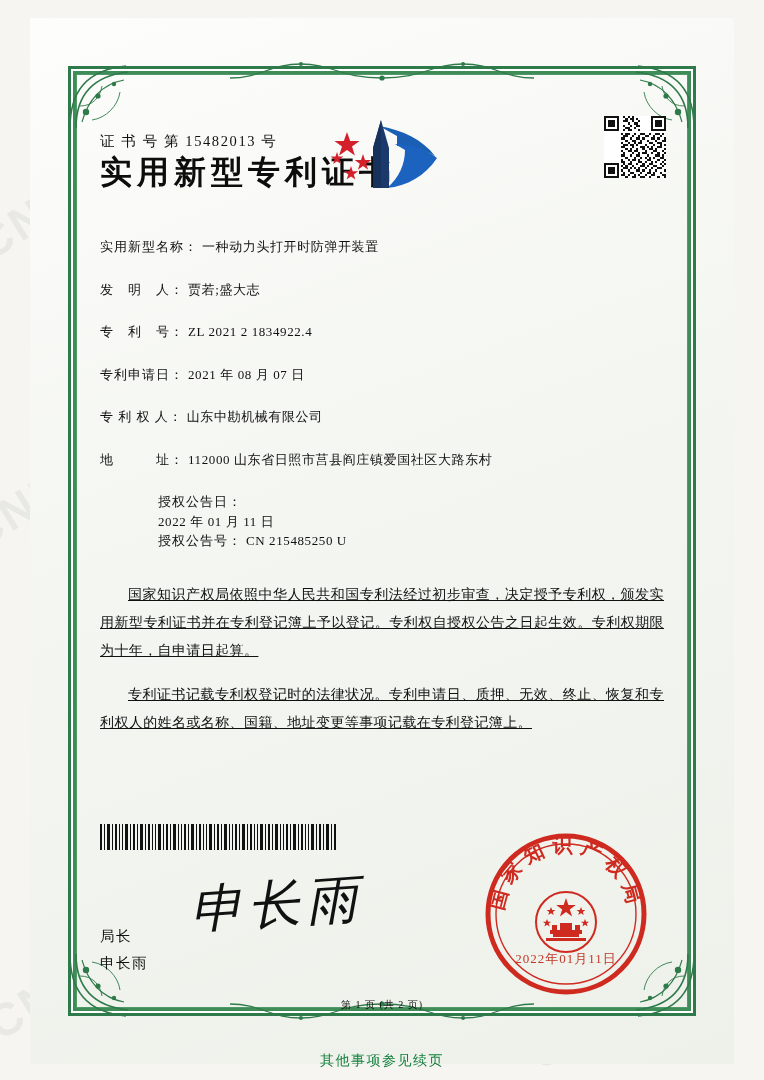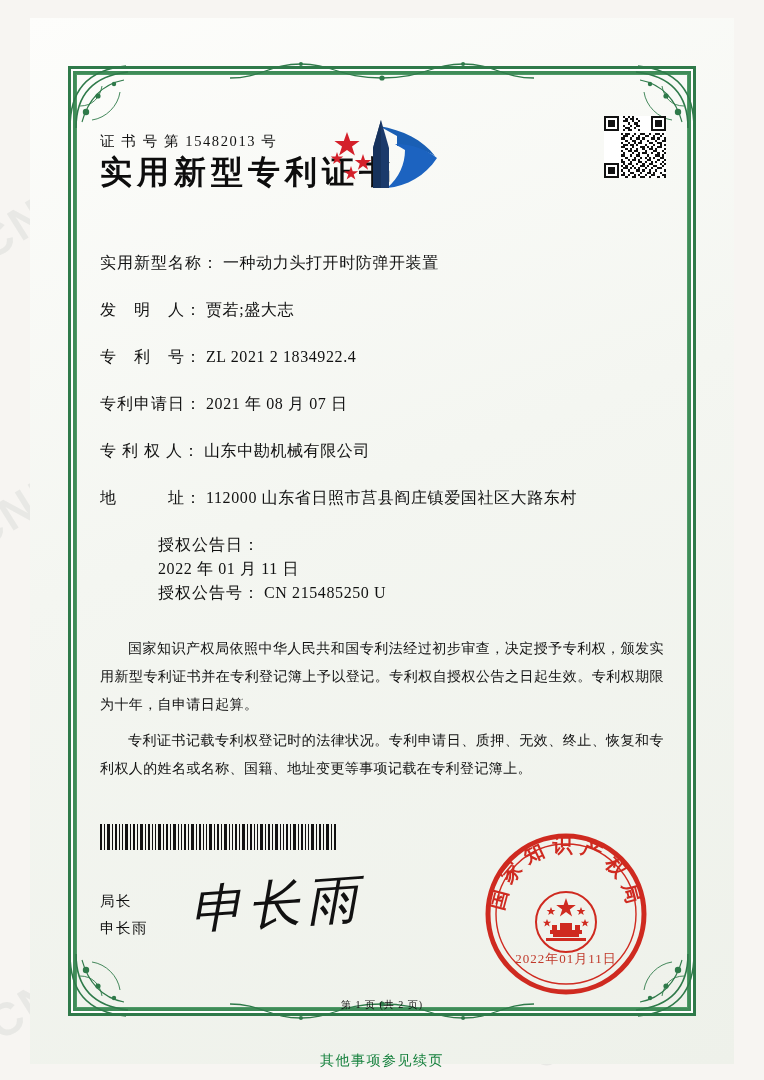--- a/index.html
+++ b/index.html
@@ -130,22 +130,22 @@
   .doc-title {
     text-align: left;
     font-size: 32px;
     font-weight: bold;
     letter-spacing: 5px;
     color: #0d0d0d;
     font-family: "DejaVu Sans", "Liberation Sans", sans-serif;
   }
 
   .fields {
-    margin-top: 56px;
-    font-size: 16px;
+    margin-top: 42px;
+    font-size: 13px;
     color: #111;
   }
   .field {
     margin-bottom: 23px;
     display: flex;
     align-items: baseline;
     line-height: 1.5;
   }
   .f-label {
     white-space: pre;
@@ -167,41 +167,42 @@
   }
 
   .paras {
     margin-top: 30px;
     font-size: 14px;
     line-height: 2.0;
     color: #111;
     letter-spacing: 0.4px;
   }
   .paras p {
-    margin: 8px 0 2px 0;
+    margin: 16px 0 2px 0;
     text-indent: 28px;
     text-align: justify;
+    text-decoration: underline;
   }
 
   
   .barcode {
     position: absolute;
     left: 70px;
     top: 806px;
     width: 236px;
     height: 26px;
     z-index: 3;
   }
   .barcode svg { width: 100%; height: 100%; display: block; }
 
   
   .sig-block {
     position: absolute;
     left: 70px;
-    top: 870px;
+    top: 905px;
     z-index: 3;
     font-size: 14.5px;
     letter-spacing: 1.5px;
     color: #111;
     line-height: 1.85;
   }
   .sig-script {
     position: absolute;
     left: 160px;
     top: 852px;

